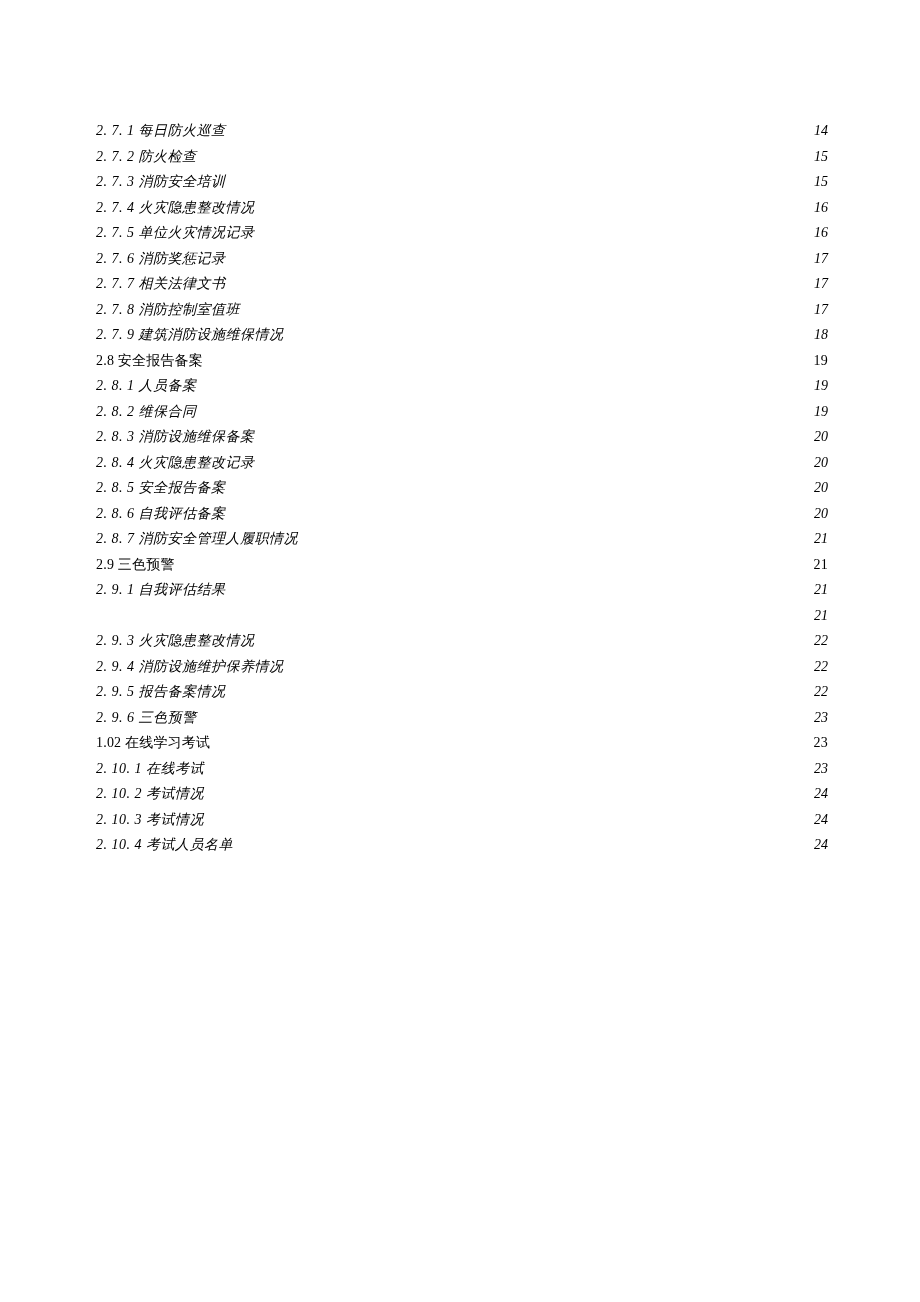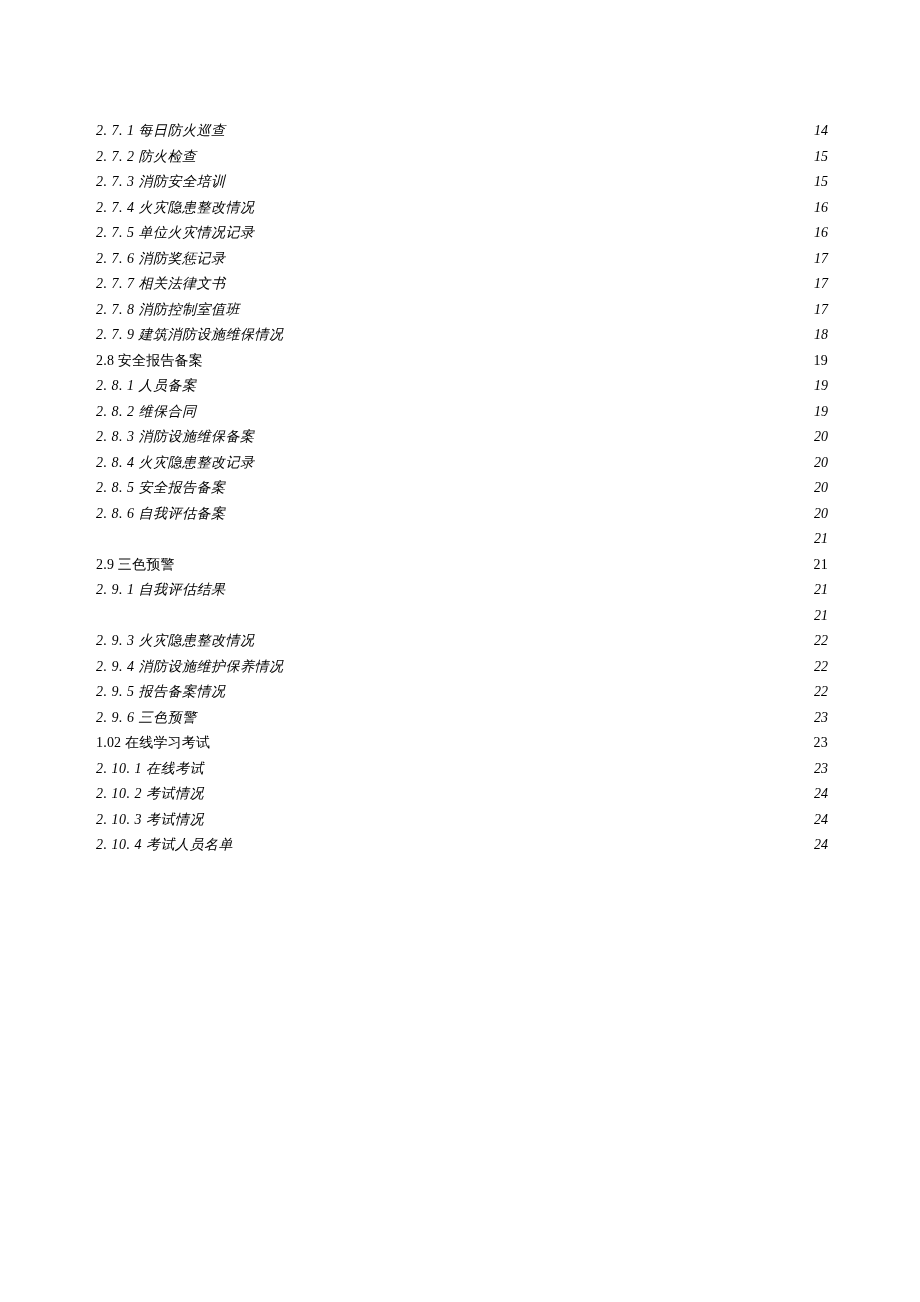--- a/index.html
+++ b/index.html
@@ -148,20 +148,21 @@
         <span class="toc-label"><span>2. 8. 5</span> <span>安全报告备案</span></span>
         <span class="toc-leader"></span>
         <span class="toc-page">20</span>
       </li>
       <li class="toc-row level-3 italic">
         <span class="toc-label"><span>2. 8. 6</span> <span>自我评估备案</span></span>
         <span class="toc-leader"></span>
         <span class="toc-page">20</span>
       </li>
       <li class="toc-row level-3 italic">
+        <span class="toc-label"><span>2. 8. 7</span> <span>消防安全管理人履职情况</span></span>
         <span class="toc-leader"></span>
         <span class="toc-page">21</span>
       </li>
       <li class="toc-row level-2">
         <span class="toc-label"><span>2.9</span>  <span>三色预警</span></span>
         <span class="toc-leader"></span>
         <span class="toc-page">21</span>
       </li>
       <li class="toc-row level-3 italic">
         <span class="toc-label"><span>2. 9. 1</span> <span>自我评估结果</span></span>

